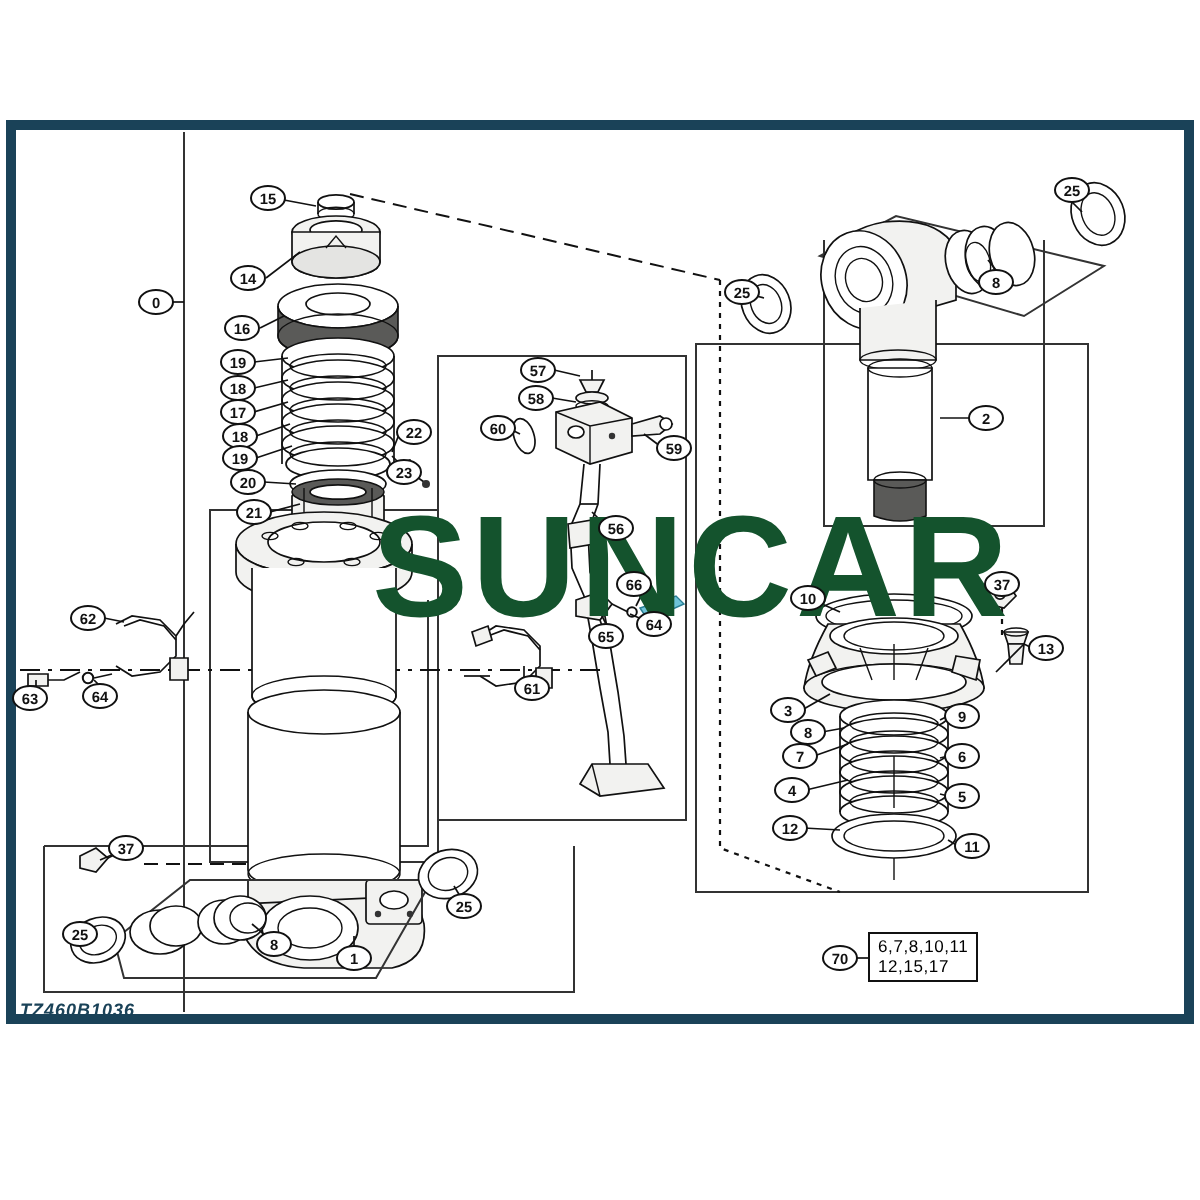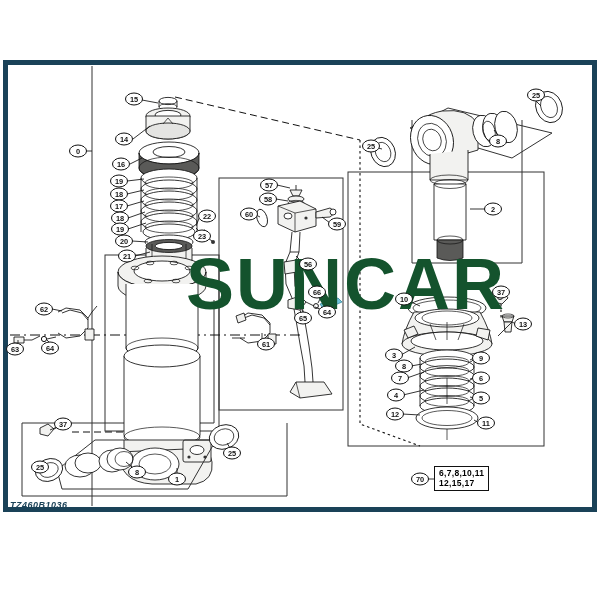--- a/index.html
+++ b/index.html
@@ -56,21 +56,21 @@
     font-family: "Liberation Sans", sans-serif;
   }
   .legend-box {
     position: absolute;
     left: 434px;
     top: 466px;
     border: 1.4px solid #111;
     background: #fff;
     padding: 2px 4px;
     font-size: 8.5px;
-    font-weight: bold;
+    font-weight: normal;
     line-height: 1.12;
     color: #000;
     font-family: "Liberation Sans", sans-serif;
     white-space: pre;
     letter-spacing: 0.3px;
   }
   svg text.callout {
     font-family: "Liberation Sans", sans-serif;
     font-size: 7.4px;
     font-weight: bold;

